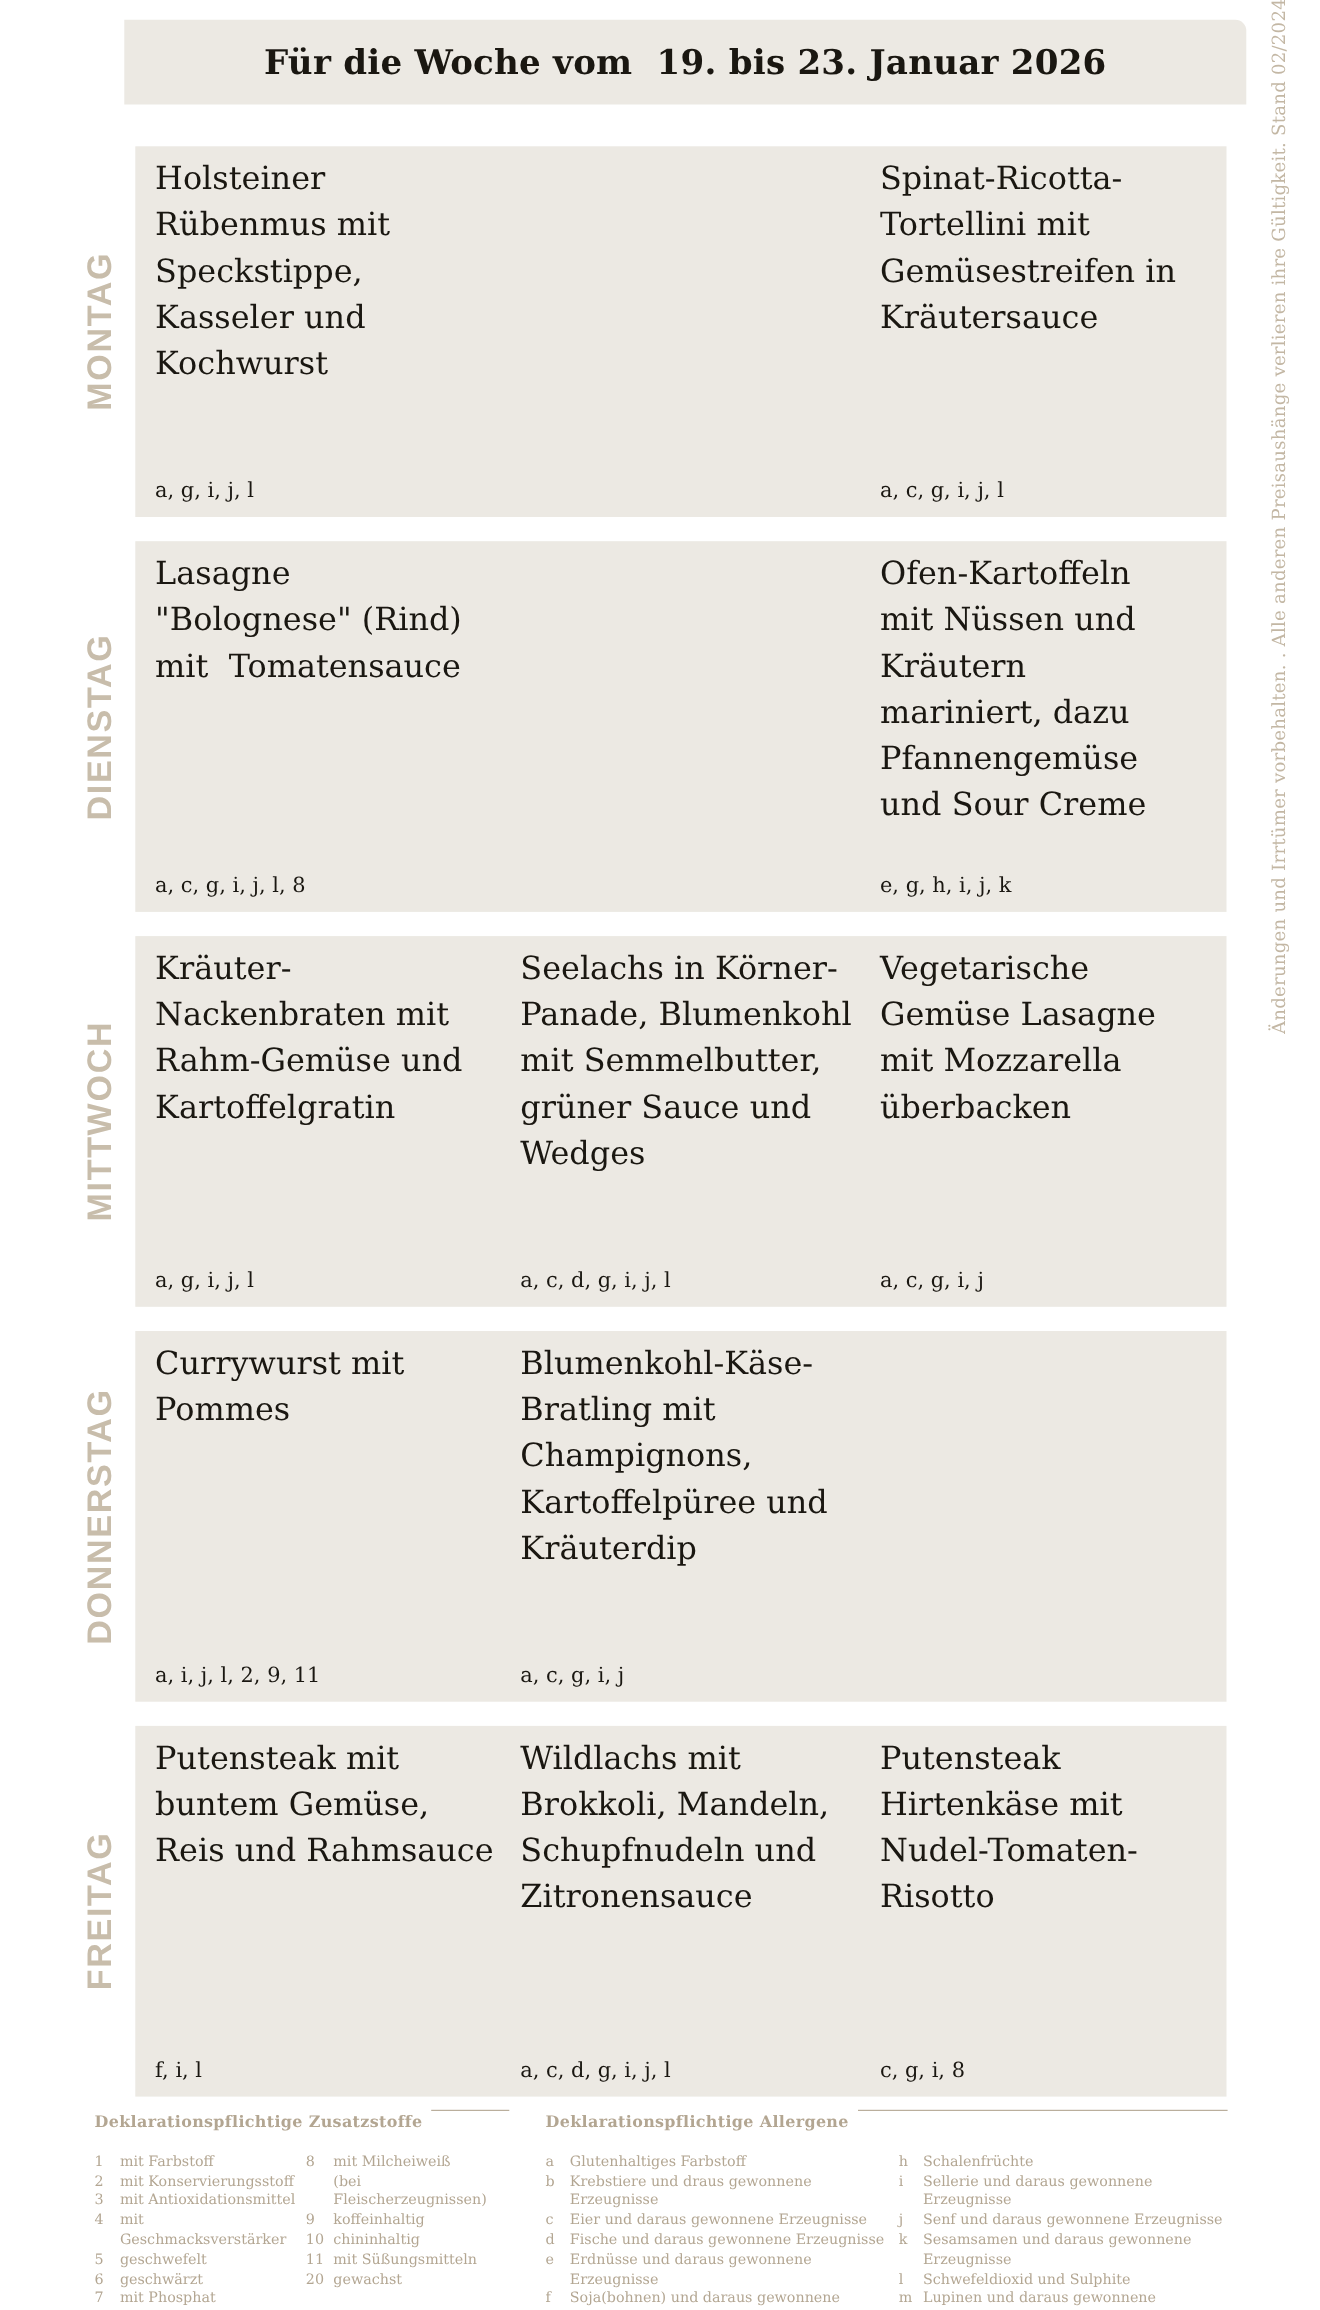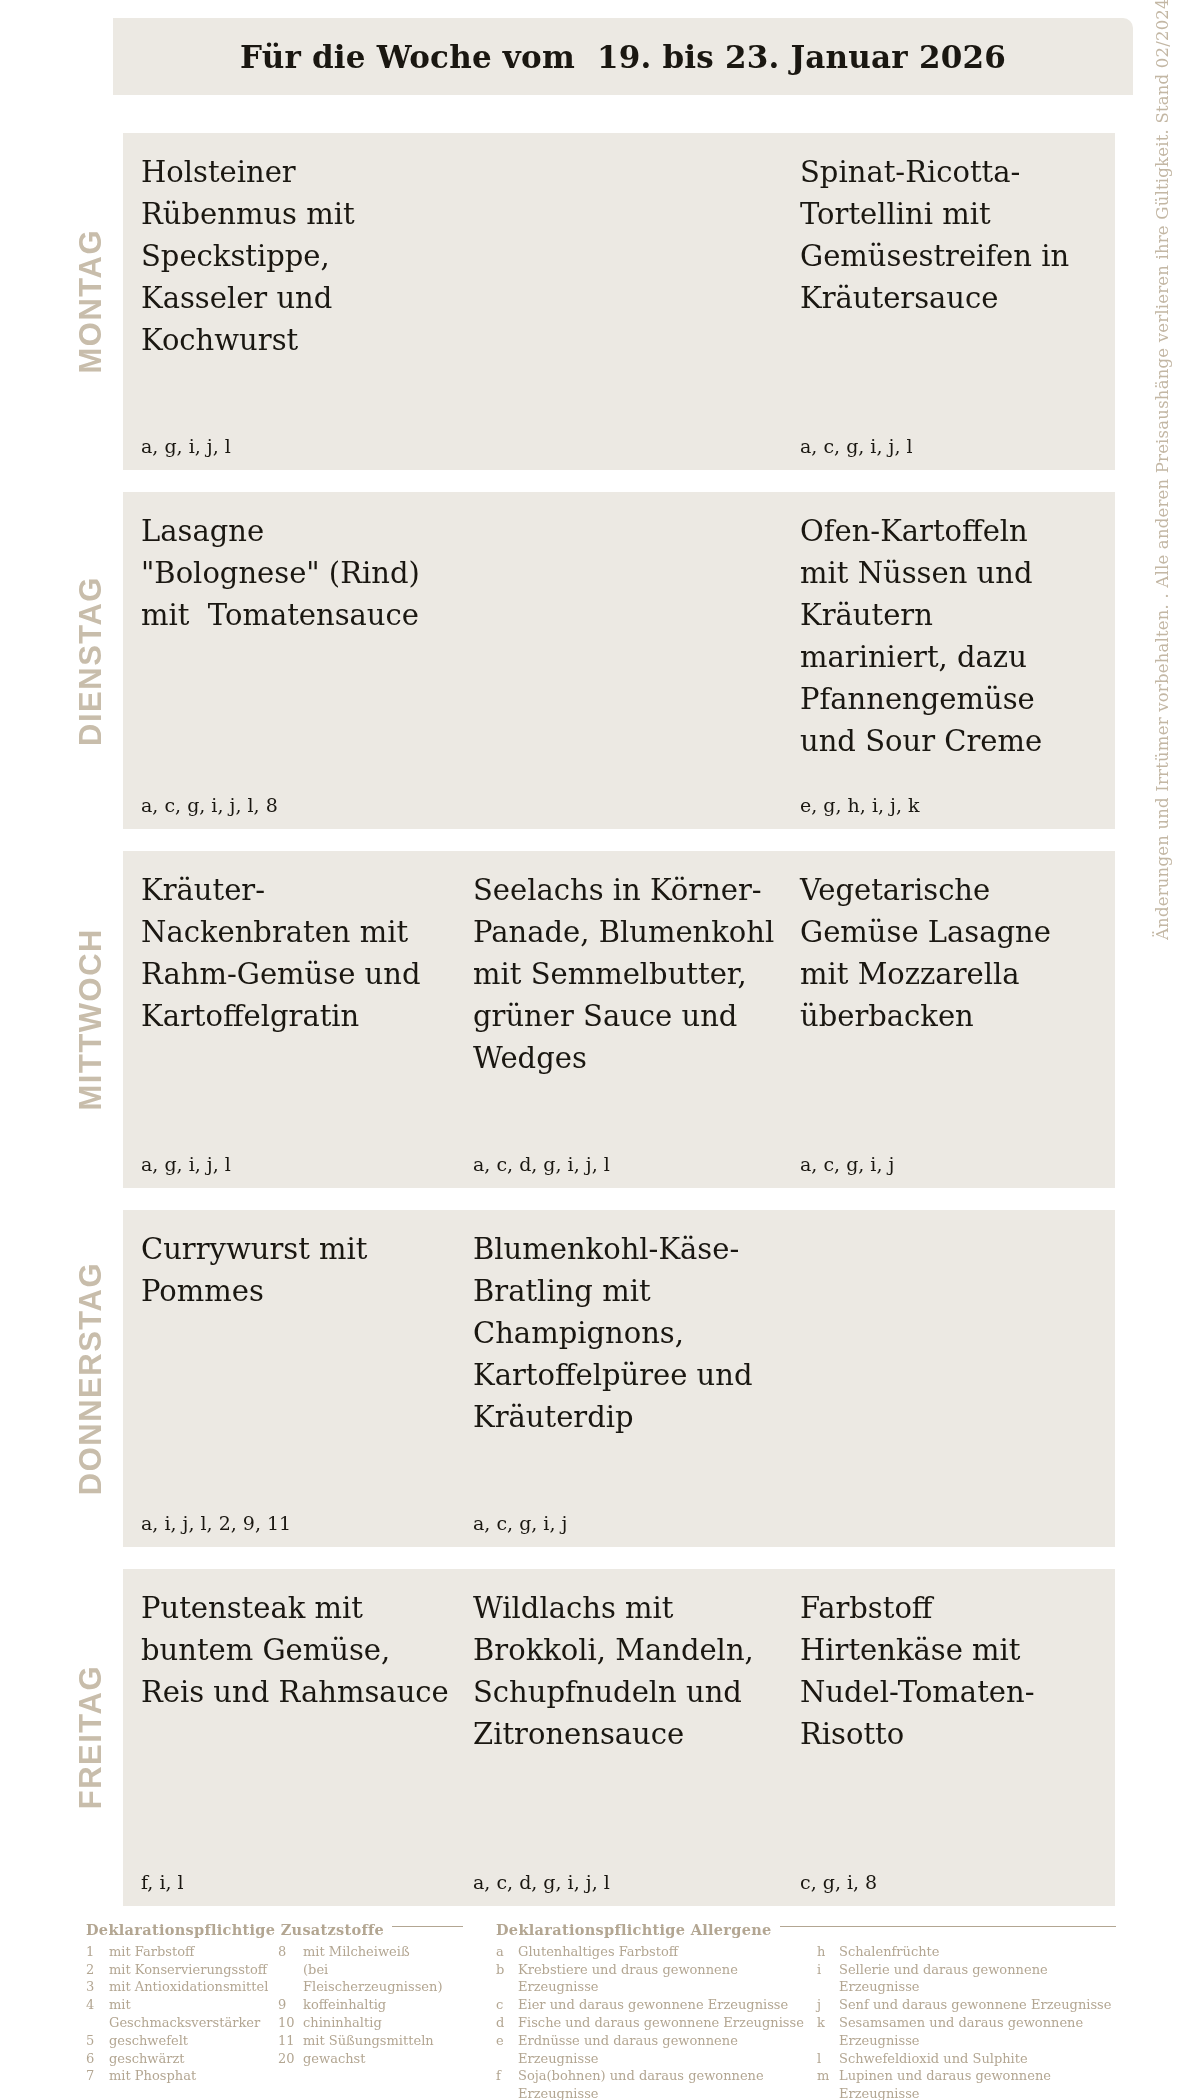--- a/index.html
+++ b/index.html
@@ -30,37 +30,37 @@
     width:65px;flex:0 0 65px;display:flex;align-items:center;justify-content:center;
   }
   .day-labelbox span{
     writing-mode:vertical-rl;transform:rotate(180deg);
     font-family:"Liberation Sans", sans-serif;font-weight:bold;
     font-size:31px;letter-spacing:1.5px;color:var(--day-label);
   }
   .day-cell{
     flex:1;background:var(--cell-bg);
     display:grid;grid-template-columns:332px 327px 1fr;
-    padding:18px 20px 13px 18px;
+    padding:8px 20px 13px 18px;
   }
   .meal-col{display:flex;flex-direction:column;justify-content:space-between;padding-right:24px;}
   .meal-text{font-size:29px;line-height:42px;white-space:pre-wrap;}
   .codes{font-size:19px;line-height:22px;margin-top:10px;}
   
   .side-note{
     position:absolute;left:1142px;top:125px;height:815px;width:40px;
     display:flex;justify-content:center;
   }
   .side-note span{
     writing-mode:vertical-rl;transform:rotate(180deg);
     font-size:16.5px;color:#C3B7A4;letter-spacing:.2px;white-space:nowrap;
   }
   
   .legend{position:absolute;color:var(--legend);font-size:13px;line-height:17.8px;}
-  .legend-title-row{display:flex;align-items:center;margin-bottom:4px;}
+  .legend-title-row{display:flex;align-items:flex-start;margin-bottom:18px;}
   .legend-title{font-weight:bold;font-size:14.5px;letter-spacing:.3px;white-space:nowrap;}
   .legend-rule{flex:1;border-bottom:1px solid var(--legend);margin-left:8px;transform:translateY(-3px);}
   .legend-cols{display:flex;}
   .legend-item{display:flex;}
   .legend-item .k{flex:0 0 23px;}
   .legend-item .v{flex:1;}
   .additives{left:86px;top:1921px;width:377px;}
   .additives .c1{width:192px;flex:0 0 192px;}
   .additives .c2{flex:1;}
   .additives .c2 .legend-item .k{flex:0 0 25px;}
@@ -163,21 +163,21 @@
       <div class="day-cell">
         <div class="meal-col">
           <div class="meal-text">Putensteak mit buntem Gemüse, Reis und Rahmsauce</div>
           <div class="codes">f, i, l</div>
         </div>
         <div class="meal-col">
           <div class="meal-text">Wildlachs mit Brokkoli, Mandeln, Schupfnudeln und Zitronensauce</div>
           <div class="codes">a, c, d, g, i, j, l</div>
         </div>
         <div class="meal-col">
-          <div class="meal-text">Farbstoff Hirtenkäse mit Nudel-Tomaten-Risotto</div>
+          <div class="meal-text">Putensteak Hirtenkäse mit Nudel-Tomaten-Risotto</div>
           <div class="codes">c, g, i, 8</div>
         </div>
       </div>
     </div>
 
   </div>
 
   <div class="side-note">
     <span>Änderungen und Irrtümer vorbehalten. . Alle anderen Preisaushänge verlieren ihre Gültigkeit. Stand 02/2024</span>
   </div>

